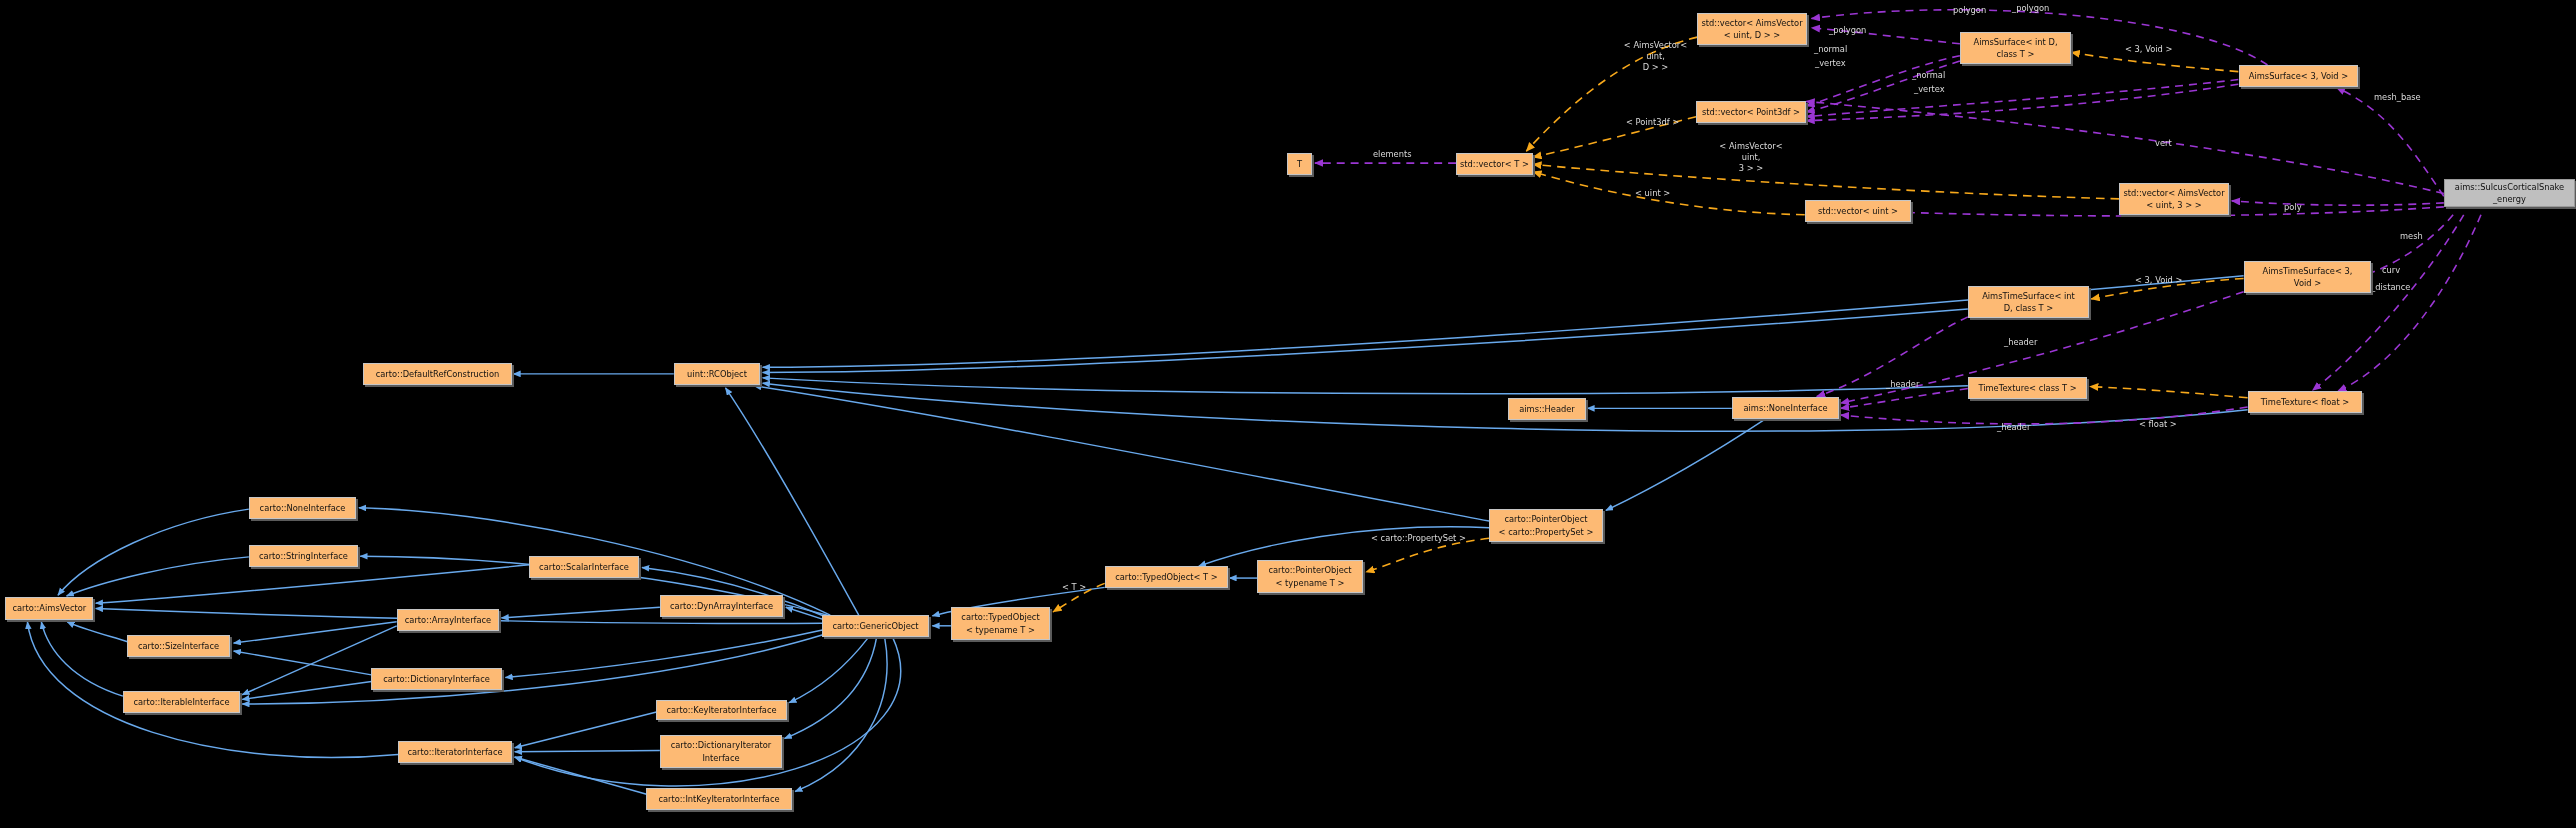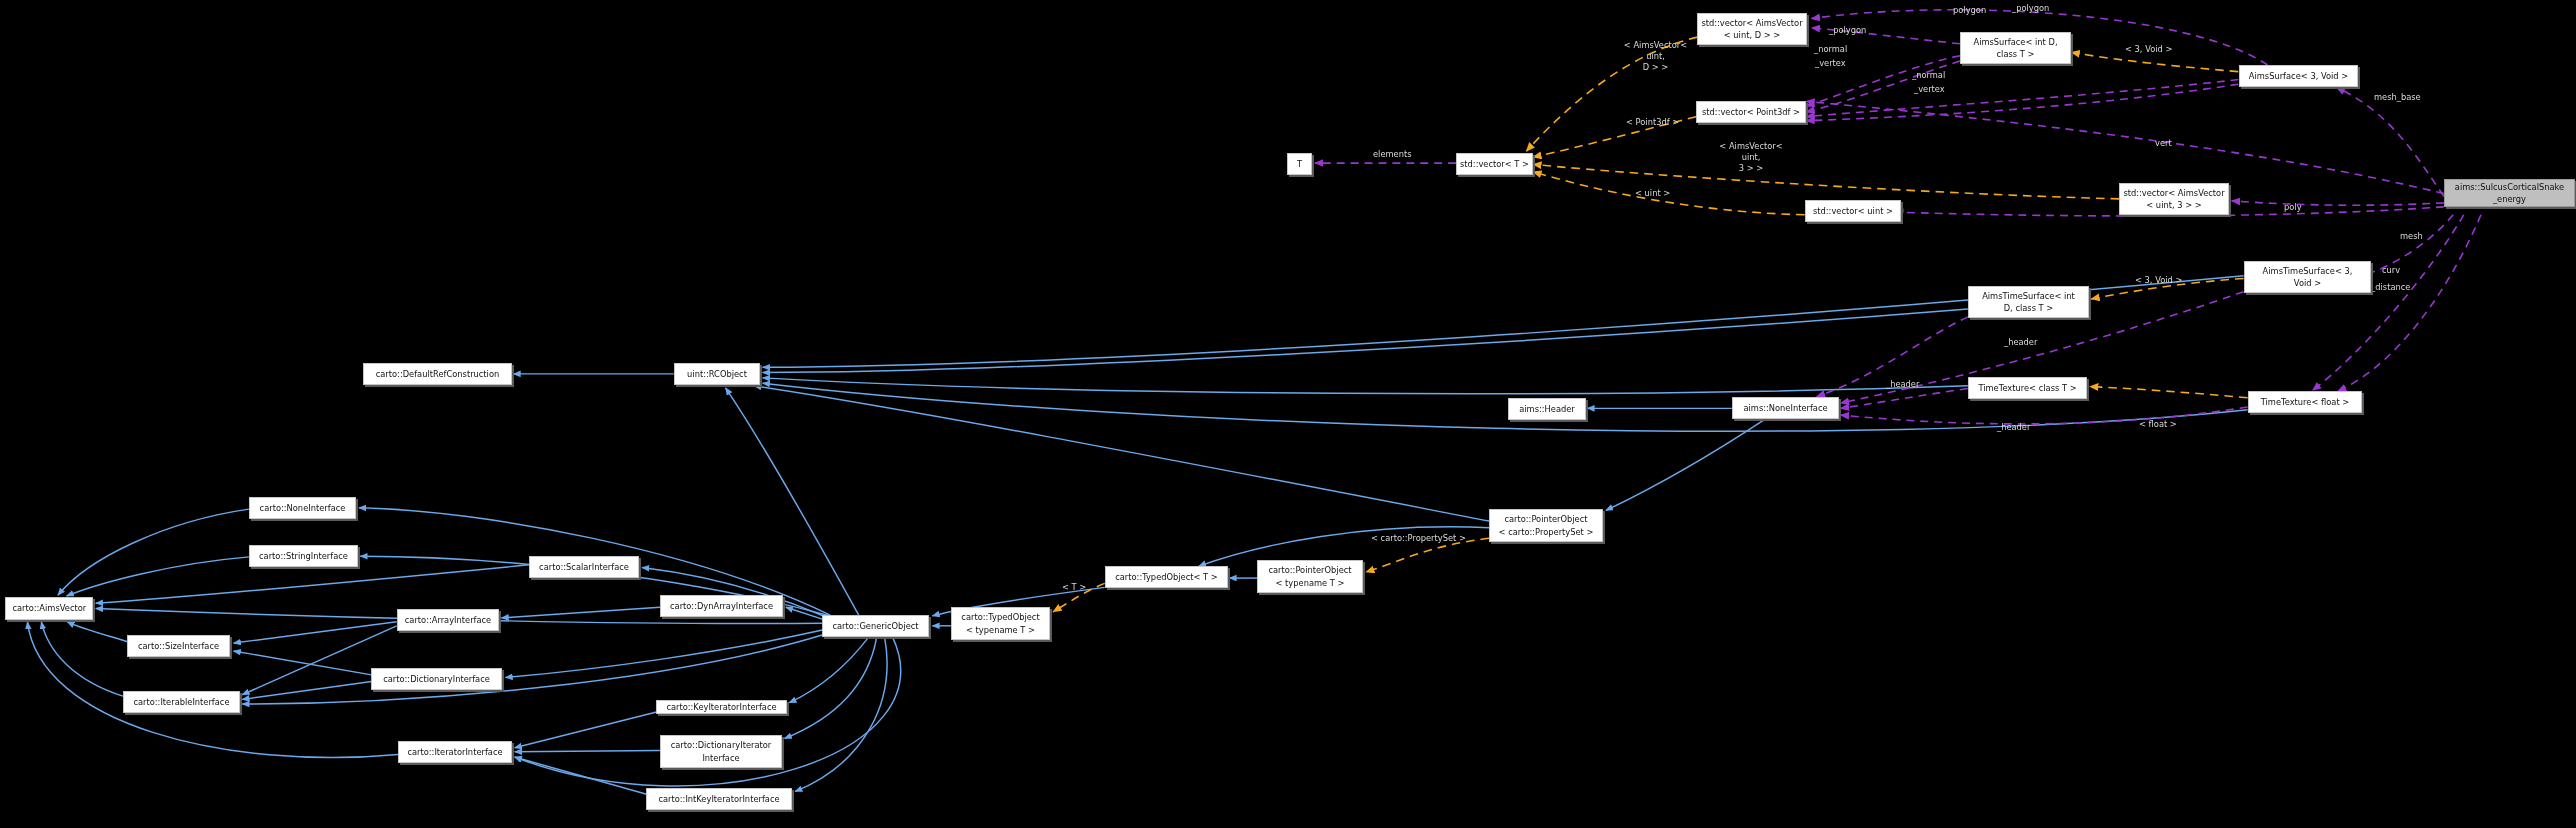--- a/index.html
+++ b/index.html
@@ -1,19 +1,19 @@
 <!DOCTYPE html>
 <html style="font-size:10.6px"><head>
 <meta charset="utf-8">
 <style>
   html,body{margin:0;padding:0;background:#000;}
   #canvas{position:relative;width:2576px;height:828px;background:#000;overflow:hidden;
           font-family:"DejaVu Sans","Liberation Sans",sans-serif;}
   #edges{position:absolute;left:0;top:0;width:2576px;height:828px;}
-  .node{position:absolute;box-sizing:border-box;background:#ffffff;border:1.3px solid #c6c6c6;
+  .node{position:absolute;box-sizing:border-box;background:#fdba74;border:1.3px solid #c6c6c6;
         box-shadow:2px 2px 0 #5a5a5a;color:#111;font-size:8.3px;line-height:1.5;
         display:flex;align-items:center;justify-content:center;text-align:center;
         white-space:pre-line;padding:0.7px 2px;z-index:3;}
   .node.hl{background:#bfbfbf;border-color:#9a9a9a;color:#101010;}
   .elabel{position:absolute;color:#dcdcdc;font-size:8.3px;line-height:1.35;z-index:2;
           white-space:pre-line;text-align:center;}
   .e-blue{stroke:#69a9ec;stroke-width:2.2;fill:none;}
   .e-purple{stroke:#9b36d3;stroke-width:2.4;fill:none;stroke-dasharray:12 9;}
   .e-orange{stroke:#f7a81b;stroke-width:2.4;fill:none;stroke-dasharray:13 9;}
 </style>
@@ -113,21 +113,21 @@
   <div class="node" style="left:1697px;top:13.3px;width:110px;height:32px">std::vector&lt; AimsVector
 &lt; uint, D &gt; &gt;</div>
   <div class="node" style="left:1960px;top:32px;width:111px;height:32px">AimsSurface&lt; int D,
 class T &gt;</div>
   <div class="node" style="left:2239px;top:65px;width:119px;height:22px">AimsSurface&lt; 3, Void &gt;</div>
   <div class="node" style="left:1696px;top:101px;width:110px;height:22px">std::vector&lt; Point3df &gt;</div>
   <div class="node" style="left:1456px;top:153px;width:77px;height:22px">std::vector&lt; T &gt;</div>
   <div class="node" style="left:1287px;top:153px;width:25px;height:22px">T</div>
   <div class="node" style="left:2119px;top:183px;width:110px;height:32px">std::vector&lt; AimsVector
 &lt; uint, 3 &gt; &gt;</div>
-  <div class="node" style="left:1805px;top:200px;width:96px;height:22px">std::vector&lt; uint &gt;</div>
+  <div class="node" style="left:1805px;top:200px;width:106px;height:22px">std::vector&lt; uint &gt;</div>
   <div class="node hl" style="left:2444px;top:179px;width:131px;height:28px">aims::SulcusCorticalSnake
 _energy</div>
   <div class="node" style="left:2244px;top:261px;width:127px;height:32px">AimsTimeSurface&lt; 3,
 Void &gt;</div>
   <div class="node" style="left:1968px;top:286px;width:121px;height:32px">AimsTimeSurface&lt; int
 D, class T &gt;</div>
   <div class="node" style="left:1968px;top:377px;width:119px;height:22px">TimeTexture&lt; class T &gt;</div>
   <div class="node" style="left:2248px;top:391px;width:114px;height:22px">TimeTexture&lt; float &gt;</div>
   <div class="node" style="left:1732px;top:397px;width:107px;height:22px">aims::NoneInterface</div>
   <div class="node" style="left:1508px;top:398px;width:78px;height:22px">aims::Header</div>
@@ -143,21 +143,21 @@
   <div class="node" style="left:822px;top:615px;width:107px;height:22px">carto::GenericObject</div>
   <div class="node" style="left:249px;top:497px;width:107px;height:22px">carto::NoneInterface</div>
   <div class="node" style="left:249px;top:545px;width:109px;height:22px">carto::StringInterface</div>
   <div class="node" style="left:529px;top:556px;width:110px;height:22px">carto::ScalarInterface</div>
   <div class="node" style="left:5.3px;top:597px;width:88px;height:22.5px">carto::AimsVector</div>
   <div class="node" style="left:127px;top:635px;width:103px;height:22px">carto::SizeInterface</div>
   <div class="node" style="left:397px;top:609px;width:102px;height:22px">carto::ArrayInterface</div>
   <div class="node" style="left:123px;top:691px;width:117px;height:22px">carto::IterableInterface</div>
   <div class="node" style="left:371px;top:668px;width:131px;height:22px">carto::DictionaryInterface</div>
   <div class="node" style="left:660px;top:595px;width:123px;height:22px">carto::DynArrayInterface</div>
-  <div class="node" style="left:656px;top:700px;width:131px;height:14px">carto::KeyIteratorInterface</div>
+  <div class="node" style="left:656px;top:700px;width:131px;height:20px">carto::KeyIteratorInterface</div>
   <div class="node" style="left:398px;top:741px;width:114px;height:22px">carto::IteratorInterface</div>
   <div class="node" style="left:660px;top:735px;width:122px;height:33px">carto::DictionaryIterator
 Interface</div>
   <div class="node" style="left:646px;top:788px;width:146px;height:22px">carto::IntKeyIteratorInterface</div>
 
   <span class="elabel" style="left:1953px;top:5px">polygon</span>
   <span class="elabel" style="left:2012px;top:3.3px">_polygon</span>
   <span class="elabel" style="left:1829px;top:24.5px">_polygon</span>
   <span class="elabel" style="left:1814px;top:44px">_normal</span>
   <span class="elabel" style="left:1815px;top:58px">_vertex</span>

